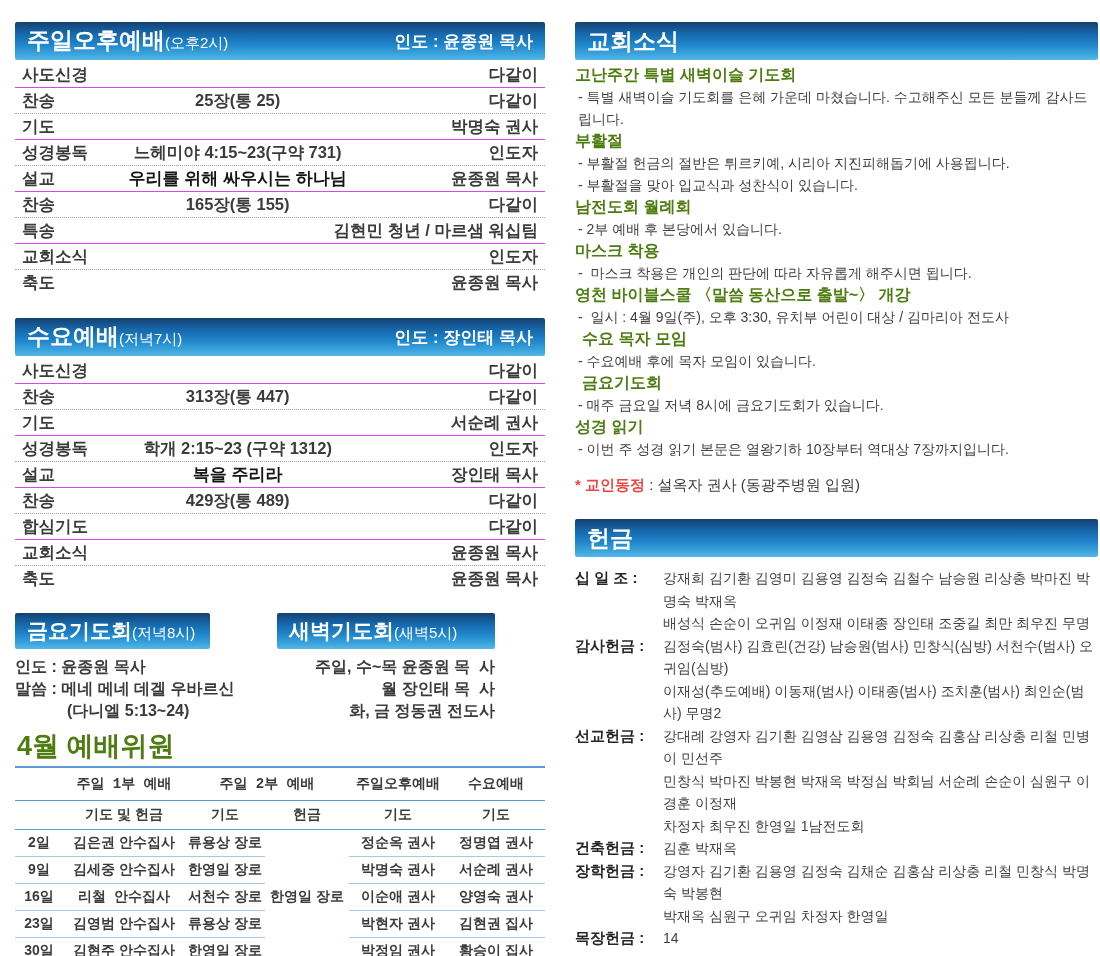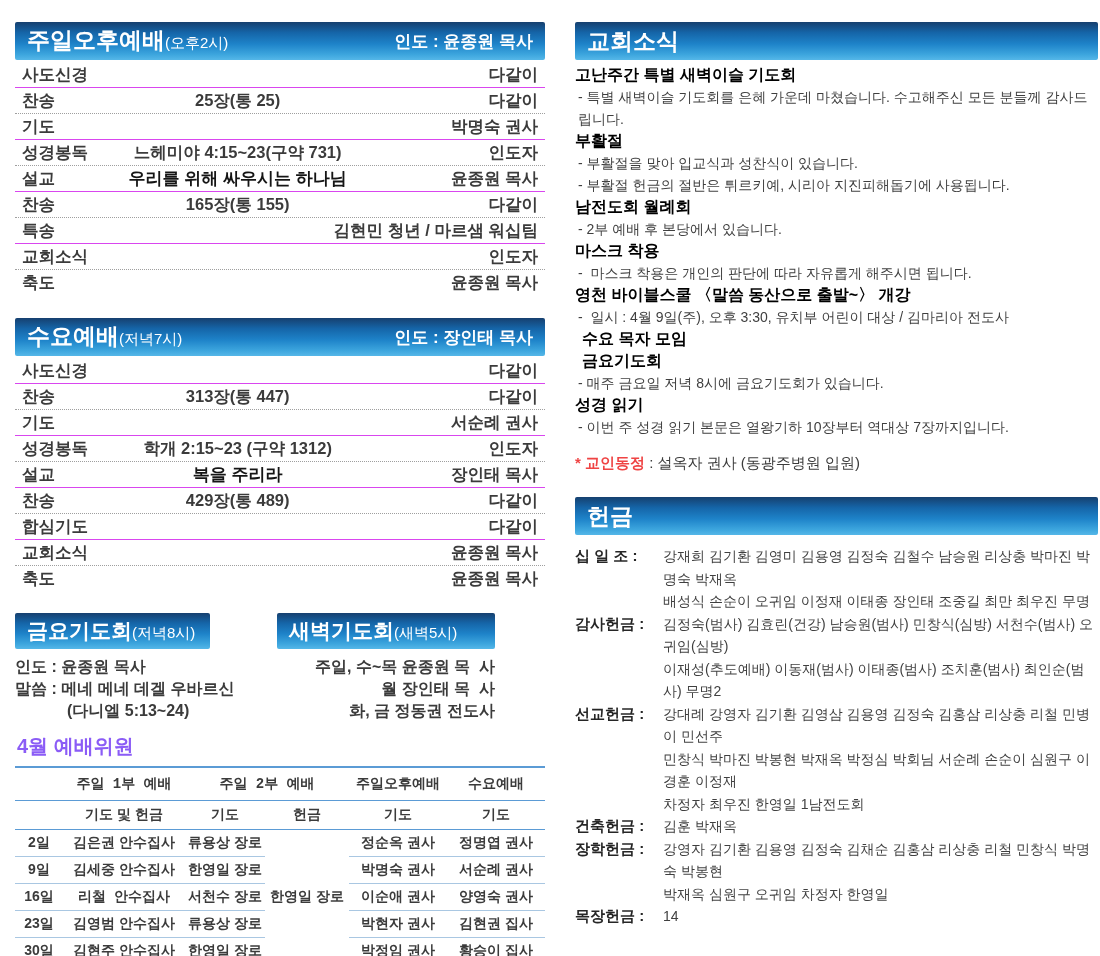--- a/index.html
+++ b/index.html
@@ -35,36 +35,36 @@
   .pray-wrap{display:flex;justify-content:flex-start;margin-top:22px;}
   .pray-fri{width:262px;}
   .pray-dawn{width:218px;}
   .pray-fri .bar{width:195px;box-sizing:border-box;}
   .pray-lines{margin-top:7px;font-size:16px;font-weight:bold;color:#3b3b3b;line-height:22px;}
   .pray-dawn .pray-lines{text-align:right;}
   .prewrap{white-space:pre-wrap;}
   .indent{padding-left:52px;}
 
   
-  .heading{margin:12px 0 0 2px;font-size:20px;font-weight:bold;color:#8b5cf6;line-height:24px;}
+  .heading{margin:12px 0 0 2px;font-size:27px;font-weight:bold;color:#4d7c0f;line-height:24px;}
 
   
   table.committee{width:100%;margin-top:8px;border-collapse:collapse;table-layout:fixed;
                   border-top:2px solid #5b9bd5;border-bottom:2px solid #5b9bd5;}
   table.committee th,table.committee td{padding:0;text-align:center;vertical-align:middle;
                   font-size:14px;font-weight:bold;color:#3b3b3b;white-space:pre;}
   table.committee tr.h1 th{height:32px;border-bottom:1.5px solid #5b9bd5;font-family:Liberation Mono, monospace;}
   table.committee tr.h2 th{height:28px;border-bottom:1.5px solid #5b9bd5;}
   table.committee td{height:26px;border-bottom:1px solid #a9c7e2;}
   table.committee tr.last td{border-bottom:none;}
   table.committee td.merged{border-bottom:none;}
 
   
   .news{margin-top:4px;line-height:22px;font-size:14px;color:#3f3f3f;}
-  .news .hd{font-weight:bold;font-size:16px;color:#000000;}
+  .news .hd{font-weight:bold;font-size:16px;color:#4d7c0f;}
   .news .hd.ind{padding-left:7px;}
   .news .ln{white-space:pre-wrap;padding-left:3px;}
   .note{margin-top:16px;font-size:15px;}
   .note .nb{font-weight:bold;color:#ef4444;}
   .note .nr{white-space:pre-wrap;}
 
   
   .off-bar{margin-top:24px;}
   .off-list{margin-top:10px;font-size:14px;line-height:22.5px;color:#3f3f3f;}
   .off{display:flex;}
@@ -286,29 +286,30 @@
   <div class="col-right">
 
     <section>
       <div class="bar">
         <span class="ttl">교회소식</span>
       </div>
       <div class="news">
         <div class="hd">고난주간 특별 새벽이슬 기도회</div>
         <div class="ln">- 특별 새벽이슬 기도회를 은혜 가운데 마쳤습니다. 수고해주신 모든 분들께 감사드립니다.</div>
         <div class="hd">부활절</div>
+        <div class="ln">- 부활절 헌금의 절반은 튀르키예, 시리아 지진피해돕기에 사용됩니다.</div>
         <div class="ln">- 부활절을 맞아 입교식과 성찬식이 있습니다.</div>
-        <div class="ln">- 부활절 헌금의 절반은 튀르키예, 시리아 지진피해돕기에 사용됩니다.</div>
         <div class="hd">남전도회 월례회</div>
         <div class="ln">- 2부 예배 후 본당에서 있습니다.</div>
         <div class="hd">마스크 착용</div>
         <div class="ln">-  마스크 착용은 개인의 판단에 따라 자유롭게 해주시면 됩니다.</div>
         <div class="hd">영천 바이블스쿨 〈말씀 동산으로 출발~〉 개강</div>
         <div class="ln">-  일시 : 4월 9일(주), 오후 3:30, 유치부 어린이 대상 / 김마리아 전도사</div>
         <div class="hd ind">수요 목자 모임</div>
+        <div class="ln">- 수요예배 후에 목자 모임이 있습니다.</div>
         <div class="hd ind">금요기도회</div>
         <div class="ln">- 매주 금요일 저녁 8시에 금요기도회가 있습니다.</div>
         <div class="hd">성경 읽기</div>
         <div class="ln">- 이번 주 성경 읽기 본문은 열왕기하 10장부터 역대상 7장까지입니다.</div>
       </div>
       <div class="note">
         <span class="nb">* 교인동정</span><span class="nr"> : 설옥자 권사 (동광주병원 입원)</span>
       </div>
     </section>
 

